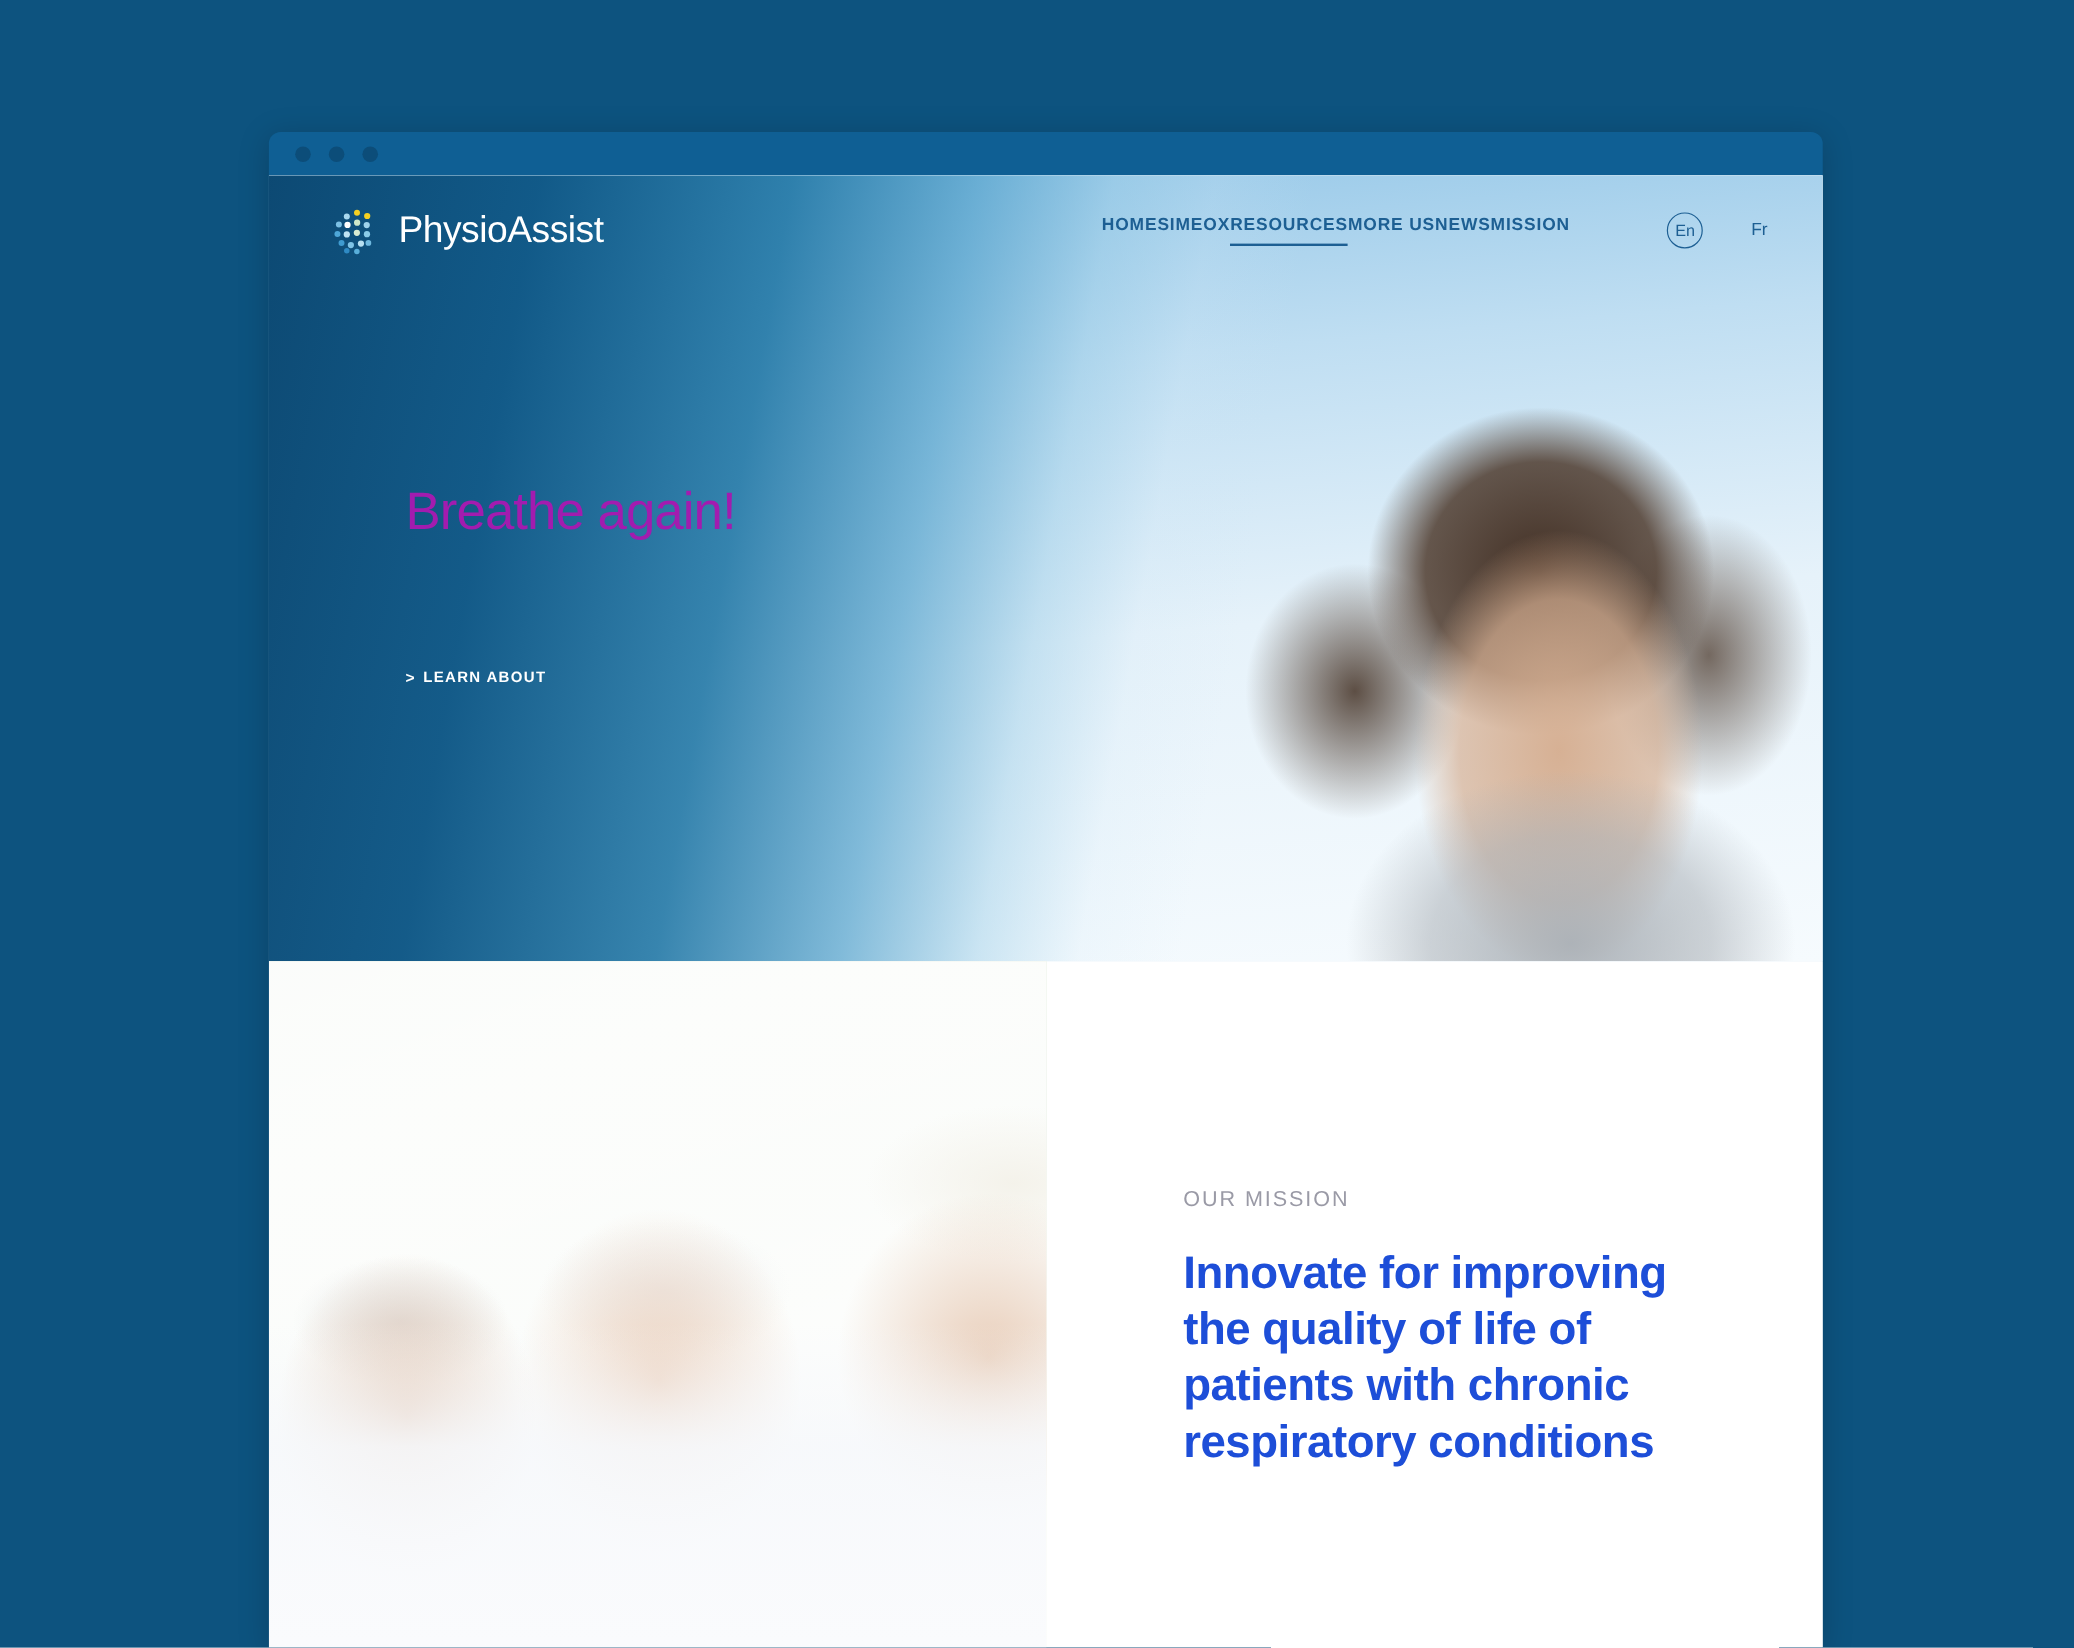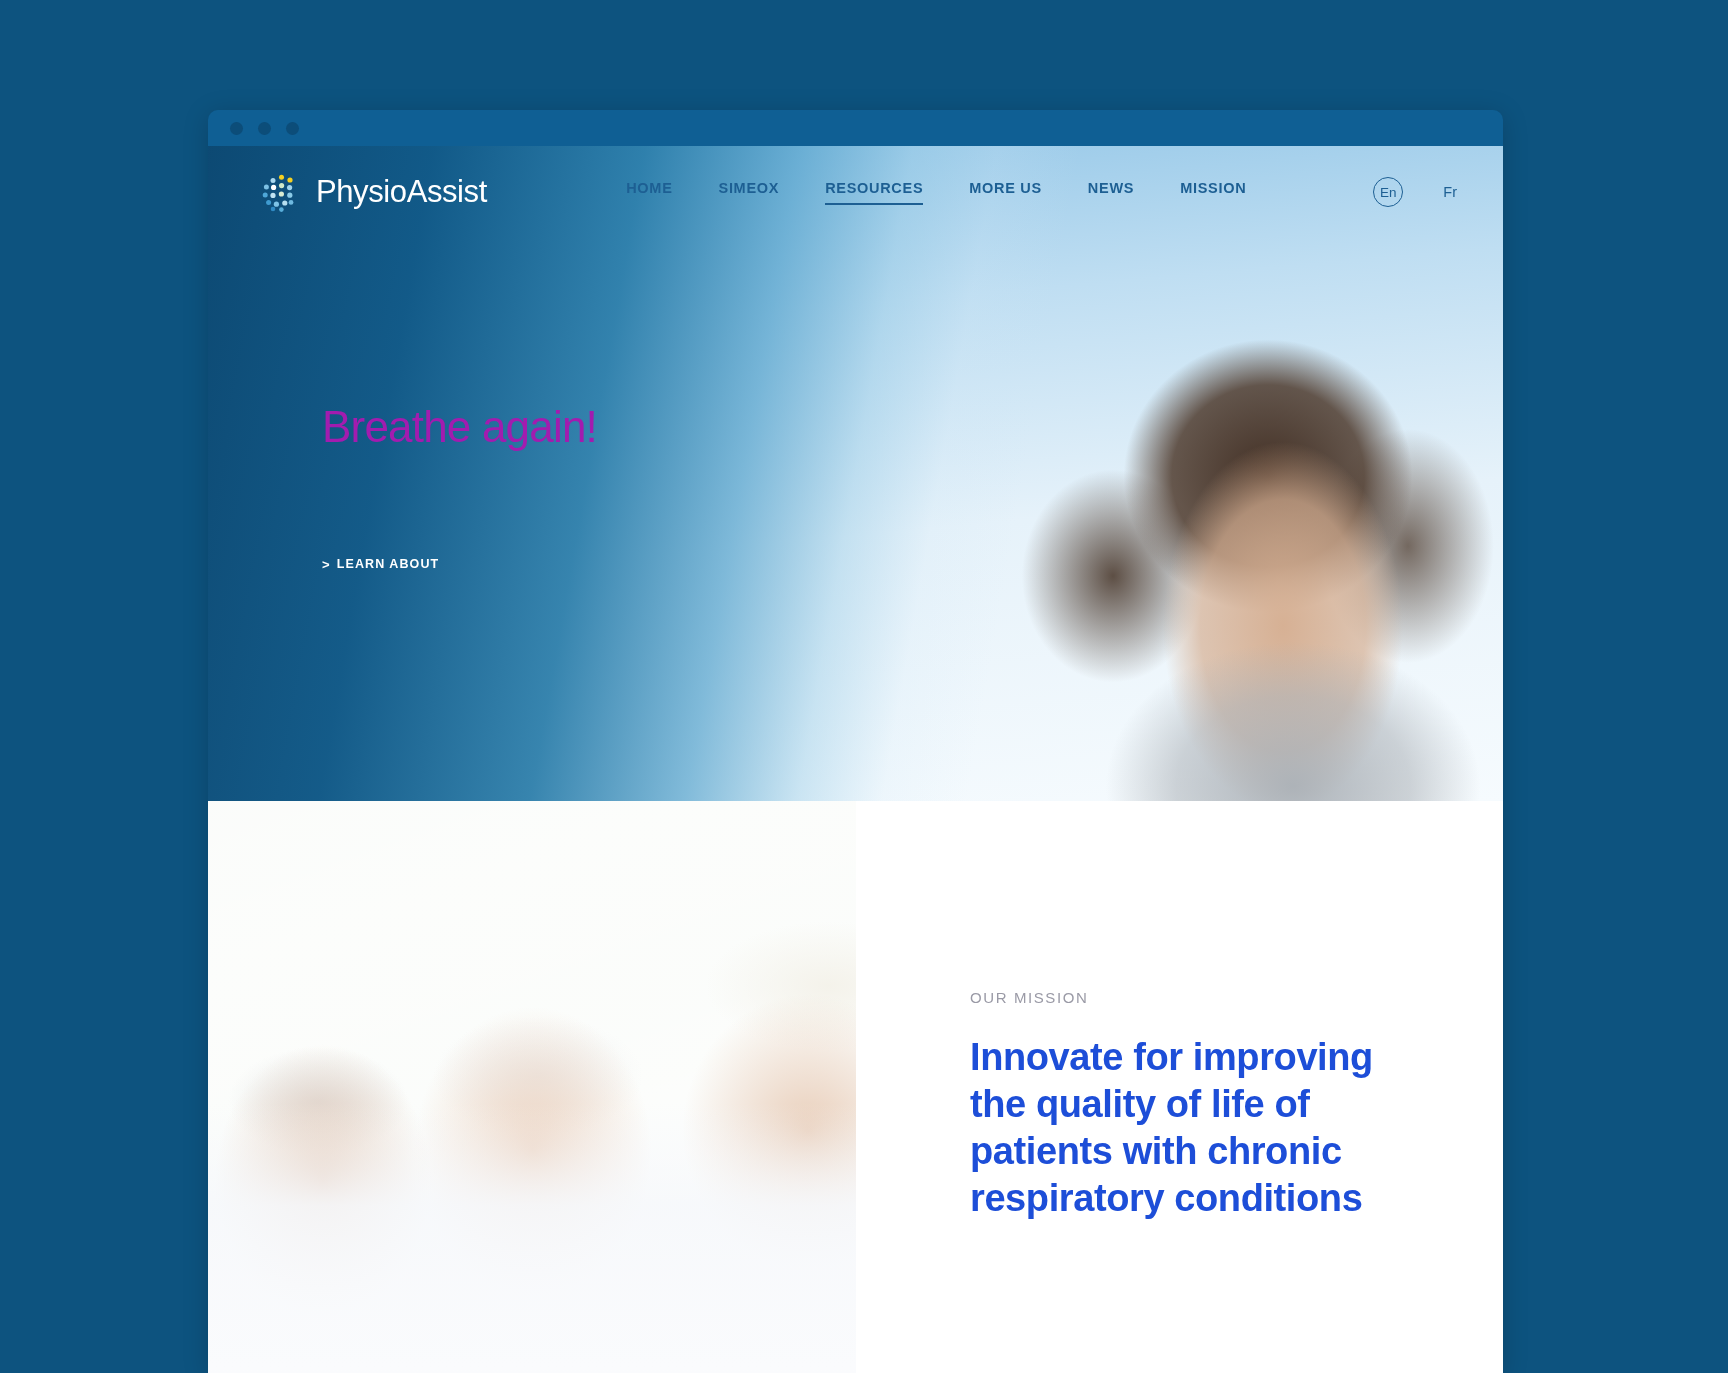--- a/index.html
+++ b/index.html
@@ -12,21 +12,21 @@
 
   body {
     background: #0d537f;
     font-family: "Liberation Sans", sans-serif;
     position: relative;
   }
 
   
   .browser-window {
     position: absolute;
-    left: 208px;
+    left: 224px;
     top: 110px;
     width: 1295px;
     height: 1263px;
     border-radius: 10px 10px 0 0;
     overflow: hidden;
     box-shadow: 0 4px 26px rgba(0,0,0,0.18);
   }
 
   .titlebar {
     height: 36px;
@@ -107,21 +107,20 @@
     font-size: 31px;
     letter-spacing: -0.4px;
     font-weight: 400;
     white-space: nowrap;
   }
 
   .nav-links {
     margin-left: auto;
     display: flex;
     align-items: center;
-    gap: 46px;
   }
   .nav-link {
     color: #1d5f93;
     font-size: 14.5px;
     letter-spacing: 0.7px;
     font-weight: 600;
     white-space: nowrap;
     padding-bottom: 7px;
     border-bottom: 2.5px solid transparent;
     cursor: pointer;
@@ -216,21 +215,21 @@
     height: 270px;
     background: linear-gradient(180deg, rgba(250,251,253,0) 0%, rgba(246,248,251,0.88) 38%, rgba(250,251,253,0.98) 100%);
   }
 
   .mission-text {
     flex: 1;
     padding: 188px 0 0 114px;
   }
   .mission-eyebrow {
     color: #9a9aa6;
-    font-size: 15px;
+    font-size: 18px;
     letter-spacing: 1.6px;
     font-weight: 400;
   }
   .mission-heading {
     margin-top: 28px;
     color: #1d4ed8;
     font-size: 38px;
     font-weight: 700;
     line-height: 1.24;
     letter-spacing: -0.4px;

